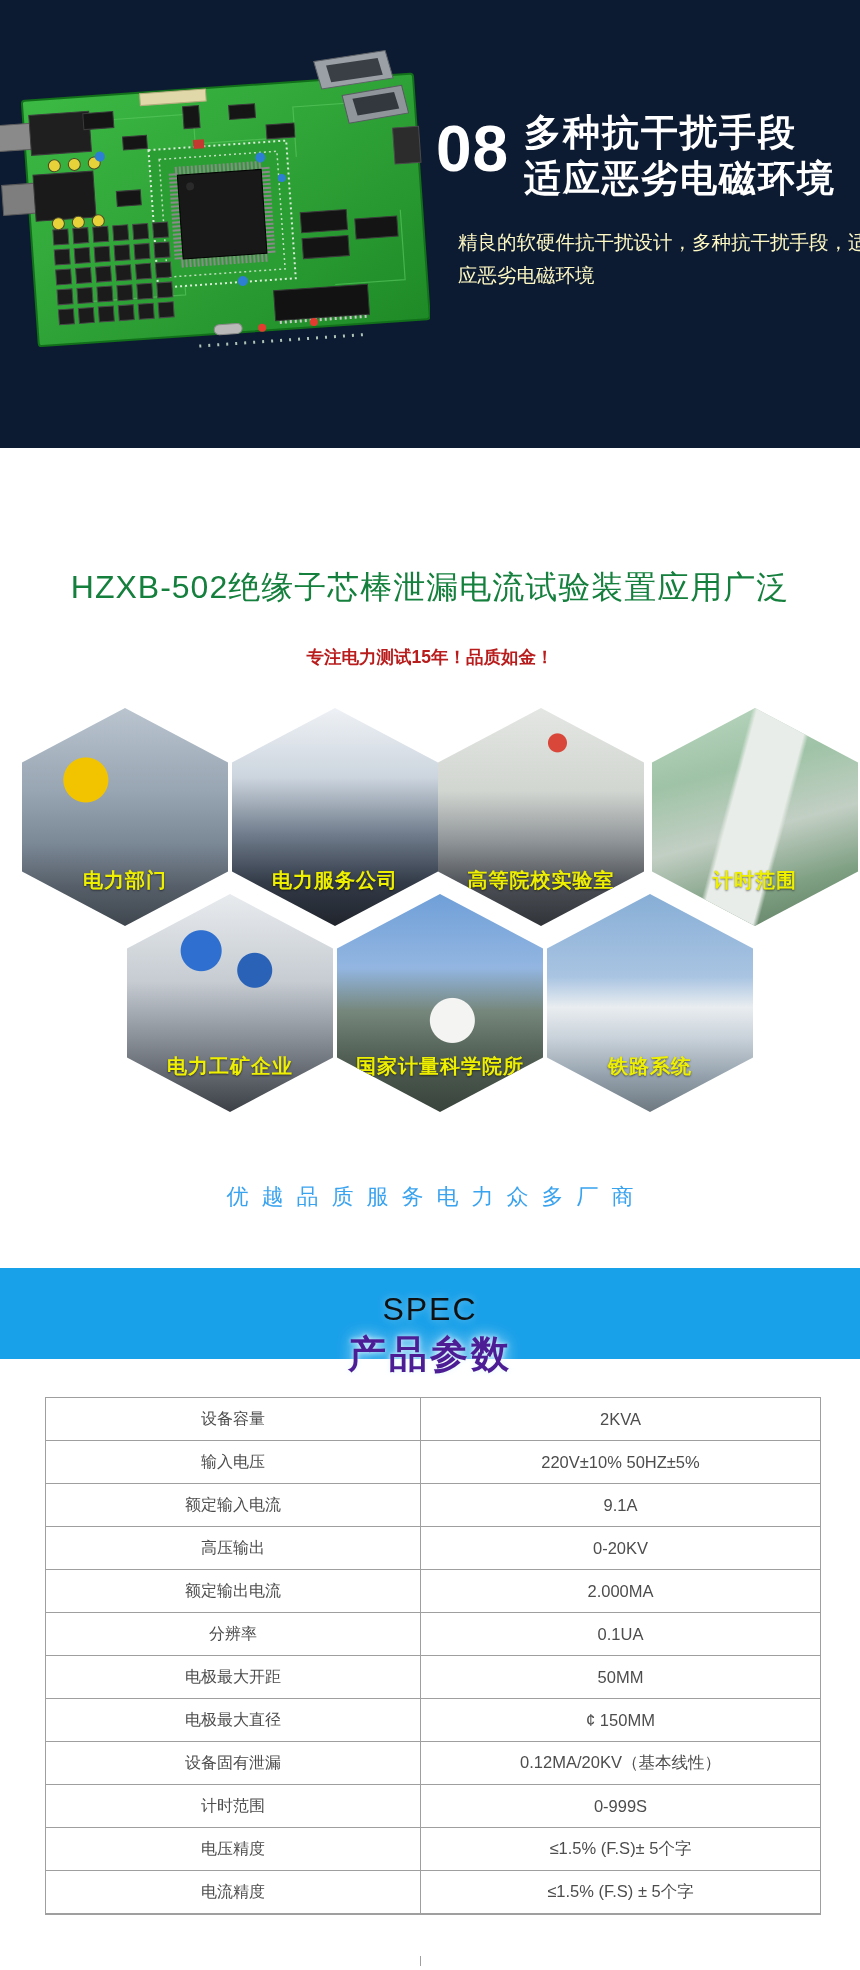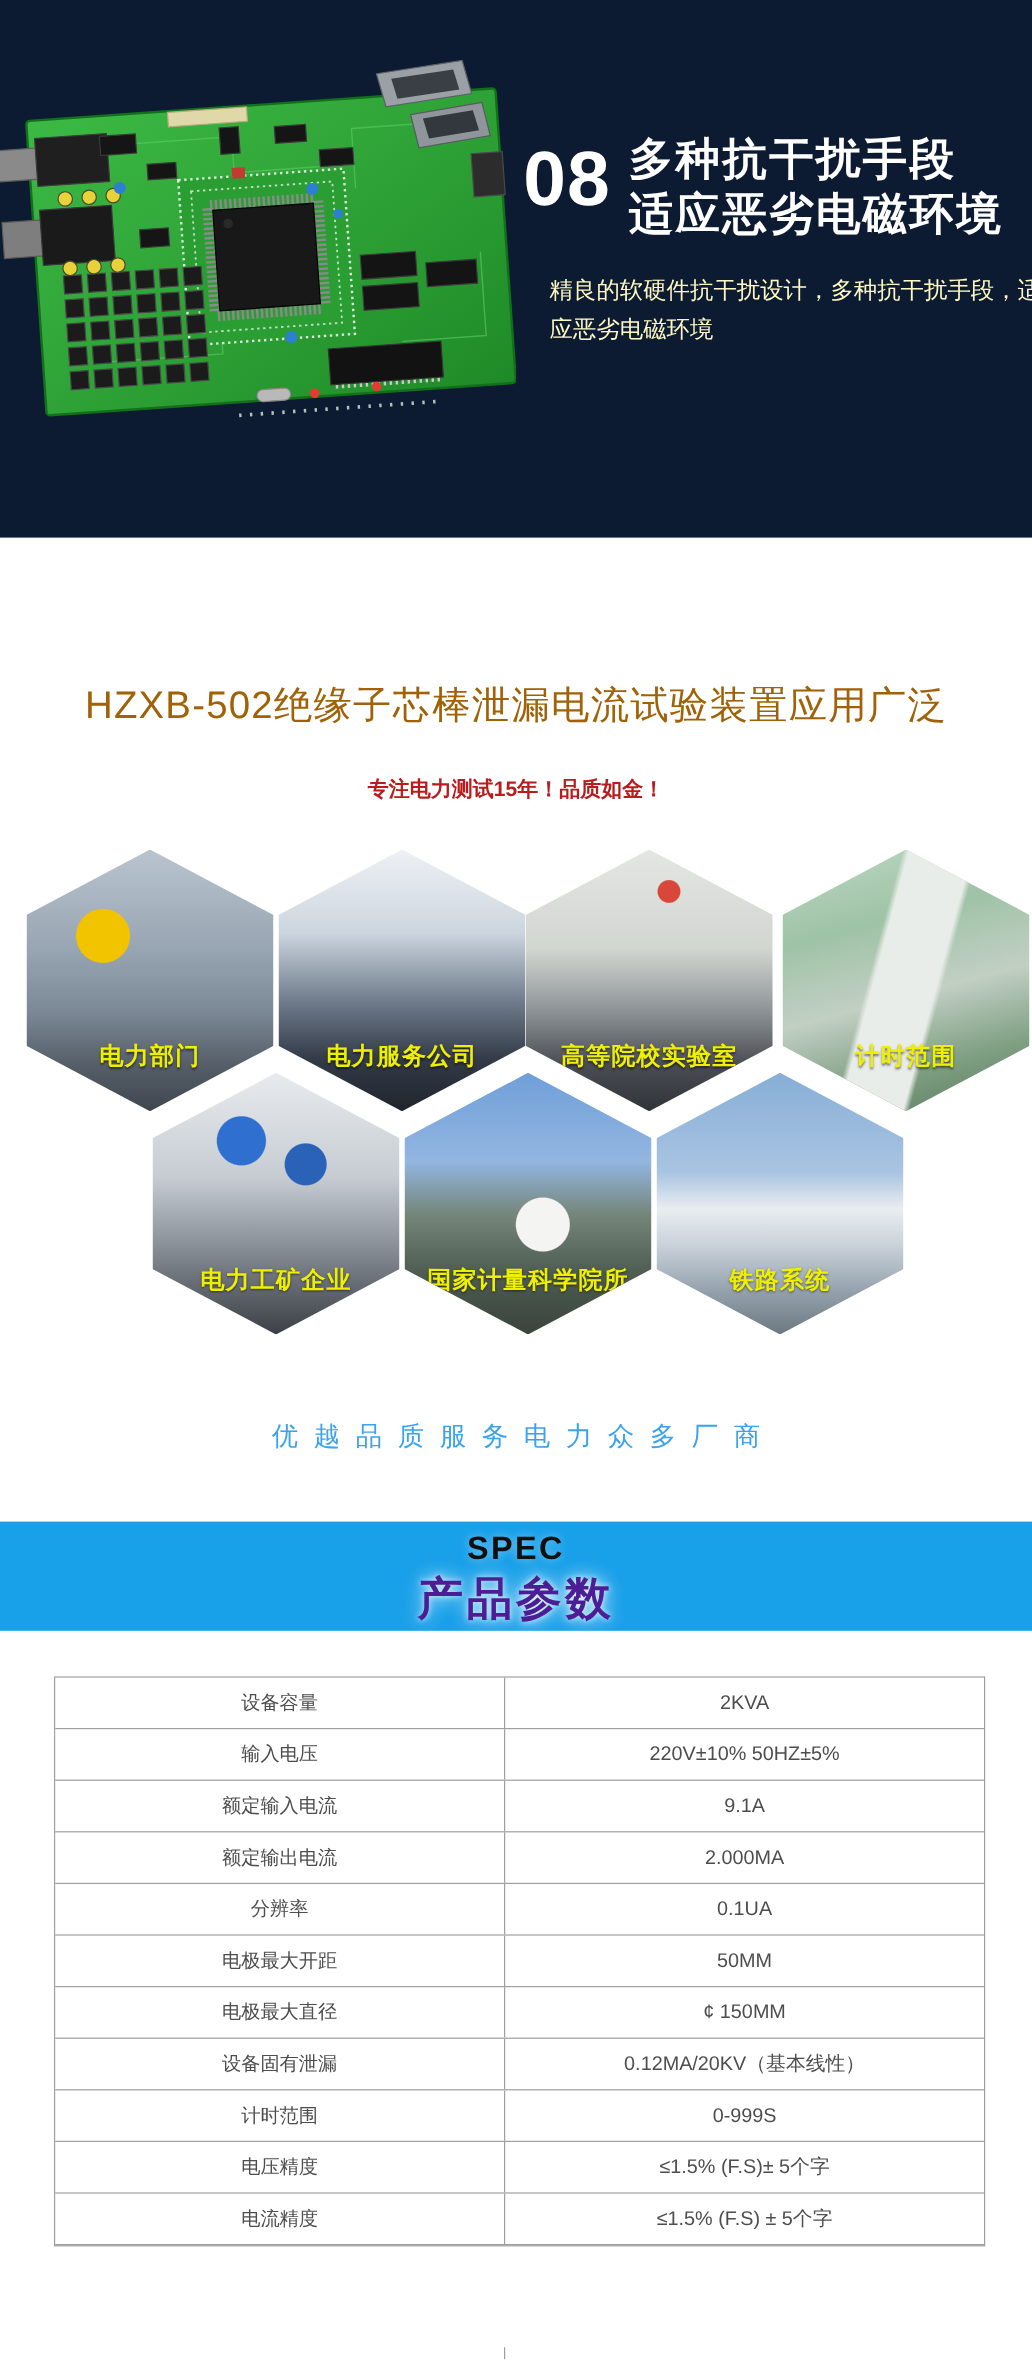--- a/index.html
+++ b/index.html
@@ -8,21 +8,21 @@
   .page { position:relative; width:860px; height:1970px; background:#ffffff; overflow:hidden; margin:0 auto; }
 
   
   .hero { position:absolute; left:0; top:0; width:860px; height:448px; background:#0d1b32; }
   .pcb { position:absolute; left:0; top:42px; }
   .hero-number { position:absolute; left:436px; top:112px; font-size:64px; font-weight:700; color:#ffffff; letter-spacing:1px; }
   .hero-headline { position:absolute; left:524px; top:110px; color:#ffffff; font-weight:700; font-size:37px; line-height:46px; letter-spacing:2px; }
   .hero-desc { position:absolute; left:458px; top:226px; width:424px; color:#fef9c3; font-size:19.5px; line-height:33px; font-weight:400; }
 
   
-  .intro-title { position:absolute; left:0; top:566px; width:860px; text-align:center; color:#a16207; font-size:32px; font-weight:500; letter-spacing:1px; }
+  .intro-title { position:absolute; left:0; top:566px; width:860px; text-align:center; color:#15803d; font-size:32px; font-weight:500; letter-spacing:1px; }
   .intro-subtitle { position:absolute; left:0; top:645px; width:860px; text-align:center; color:#b91c1c; font-size:17.5px; font-weight:600; }
 
   
   .hex { position:absolute; width:206px; height:218px;
          clip-path:polygon(50% 0%, 100% 25%, 100% 75%, 50% 100%, 0% 75%, 0% 25%); }
   .hex-label { position:absolute; left:0; bottom:32px; width:100%; text-align:center;
                color:#efef00; font-size:20px; font-weight:700; letter-spacing:1px;
                text-shadow:0 1px 2px rgba(0,0,0,.55); }
   .p1 { left:22px;  top:708px;
         background:
@@ -51,21 +51,21 @@
   .p7 { left:547px; top:894px;
         background:
           linear-gradient(180deg,#87aed6 0%,#a9c4e2 38%,#e9edf0 52%,#c9d2da 66%,#93a0ab 84%,#6d7880 100%); }
 
   
   .tagline { position:absolute; left:0; top:1182px; width:860px; text-align:center;
              color:#3aa3ef; font-size:22px; font-weight:500; letter-spacing:13px; text-indent:13px; }
 
   
   .spec-banner { position:absolute; left:0; top:1268px; width:860px; height:91px; background:#18a0e9; text-align:center; }
-  .spec-banner-en { display:block; margin-top:7px; font-size:27px; font-weight:700; color:#101010; letter-spacing:2px;
+  .spec-banner-en { display:block; margin-top:23px; font-size:32px; font-weight:400; color:#101010; letter-spacing:2px;
                     text-shadow:0 0 8px rgba(255,255,255,.45); }
   .spec-banner-zh { display:block; margin-top:1px; font-size:38px; font-weight:900; color:#4c1d95; letter-spacing:3px;
                     text-shadow:0 0 16px rgba(255,255,255,.95), 0 0 5px rgba(210,245,255,.9); }
 
   
   .spec-table { position:absolute; left:45px; top:1397px; width:776px; border:1px solid #9f9f9f; background:#ffffff; }
   .spec-row { display:flex; height:43px; border-bottom:1px solid #9f9f9f; }
   .spec-row:last-child { border-bottom:1px solid #9f9f9f; }
   .spec-name { width:375px; border-right:1px solid #9f9f9f; display:flex; align-items:center; justify-content:center;
                color:#4d4d4d; font-size:16px; }
@@ -233,20 +233,24 @@
     </div>
     <div class="spec-row">
       <div class="spec-name">输入电压</div>
       <div class="spec-value">220V±10%  50HZ±5%</div>
     </div>
     <div class="spec-row">
       <div class="spec-name">额定输入电流</div>
       <div class="spec-value">9.1A</div>
     </div>
     <div class="spec-row">
+      <div class="spec-name">高压输出</div>
+      <div class="spec-value">0-20KV</div>
+    </div>
+    <div class="spec-row">
       <div class="spec-name">额定输出电流</div>
       <div class="spec-value">2.000MA</div>
     </div>
     <div class="spec-row">
       <div class="spec-name">分辨率</div>
       <div class="spec-value">0.1UA</div>
     </div>
     <div class="spec-row">
       <div class="spec-name">电极最大开距</div>
       <div class="spec-value">50MM</div>

